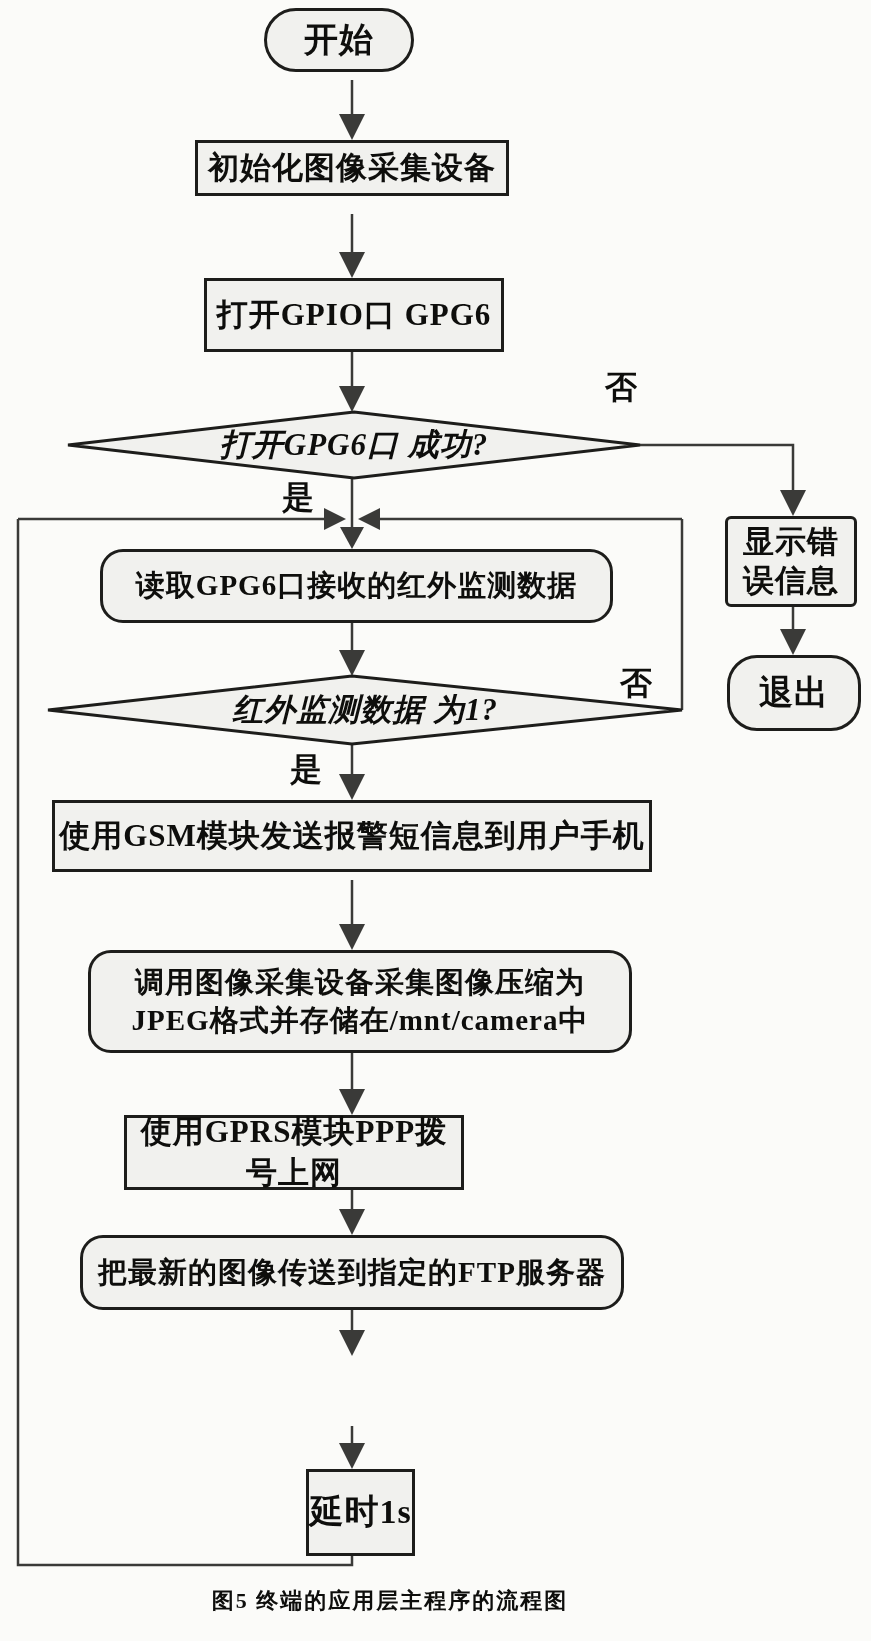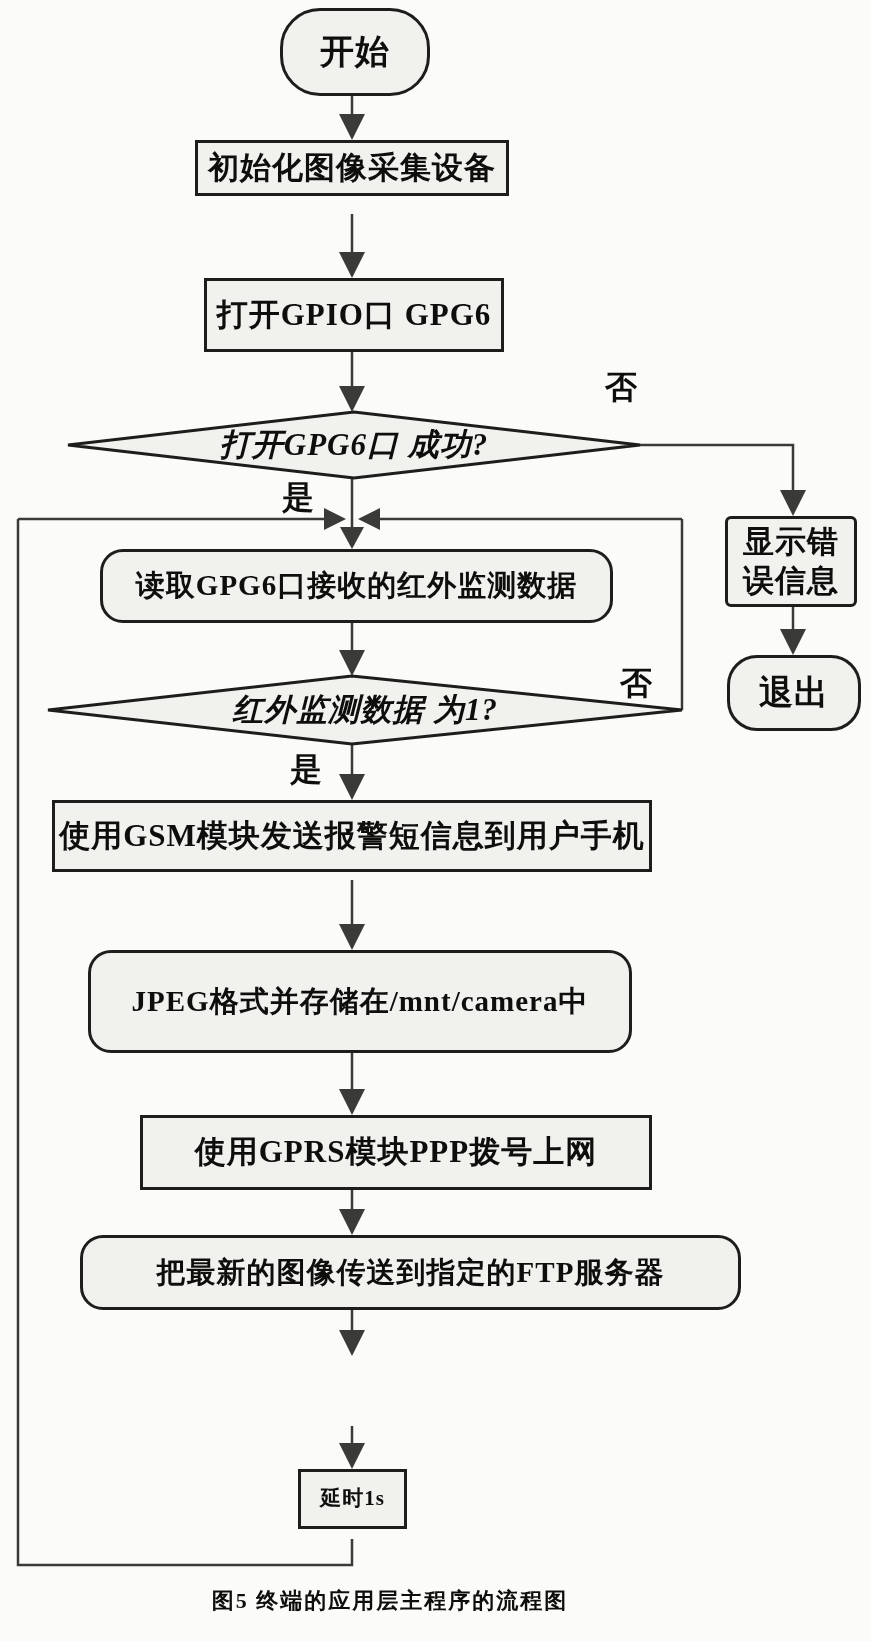--- a/index.html
+++ b/index.html
@@ -107,33 +107,34 @@
     </g>
     <g>
       <line class="stem" x1="793" y1="607" x2="793" y2="631"></line>
         <polygon class="head" points="780,629 806,629 793,655"></polygon>
     </g>
 
     <polygon class="diamond" points="68,445 354,412 640,445 354,478"></polygon>
     <polygon class="diamond" points="48,710 352,676 682,710 352,744"></polygon>
   </svg>
 
-  <div class="node terminator" style="left:280px;top:8px;width:150px;height:88px;">开始</div>
+  <div class="node terminator" style="left:264px;top:8px;width:150px;height:64px;">开始</div>
   <div class="node terminator" style="left:727px;top:655px;width:134px;height:76px;border-radius:30px;">退出</div>
 
   <div class="node process" style="left:195px;top:140px;width:314px;height:56px;">初始化图像采集设备</div>
   <div class="node process" style="left:204px;top:278px;width:300px;height:74px;">打开GPIO口 GPG6</div>
   <div class="node process small" style="left:100px;top:549px;width:513px;height:74px;">读取GPG6口接收的红外监测数据</div>
   <div class="node process" style="left:52px;top:800px;width:600px;height:72px;">使用GSM模块发送报警短信息到用户手机</div>
   <div class="node process small" style="left:88px;top:950px;width:544px;height:103px;">
+    <span>调用图像采集设备采集图像压缩为</span>
     <span>JPEG格式并存储在/mnt/camera中</span>
   </div>
-  <div class="node process" style="left:140px;top:1115px;width:512px;height:75px;">使用GPRS模块PPP拨号上网</div>
-  <div class="node process small" style="left:80px;top:1235px;width:661px;height:75px;">把最新的图像传送到指定的FTP服务器</div>
-  <div class="node process" style="left:298px;top:1469px;width:109px;height:60px;font-size:21px;">延时1s</div>
+  <div class="node process" style="left:124px;top:1115px;width:340px;height:75px;">使用GPRS模块PPP拨号上网</div>
+  <div class="node process small" style="left:80px;top:1235px;width:544px;height:75px;">把最新的图像传送到指定的FTP服务器</div>
+  <div class="node process" style="left:306px;top:1469px;width:109px;height:87px;font-size:34px;">延时1s</div>
   <div class="node process" style="left:725px;top:516px;width:132px;height:91px;line-height:1.25;border-radius:6px;">
     <span>显示错</span>
     <span>误信息</span>
   </div>
 
   <div class="dtext" style="left:68px;top:412px;width:572px;height:66px;">打开GPG6口 成功?</div>
   <div class="dtext" style="left:48px;top:676px;width:634px;height:68px;">红外监测数据 为1?</div>
 
   <div class="branch-label" style="left:605px;top:366px;">否</div>
   <div class="branch-label" style="left:282px;top:476px;">是</div>

